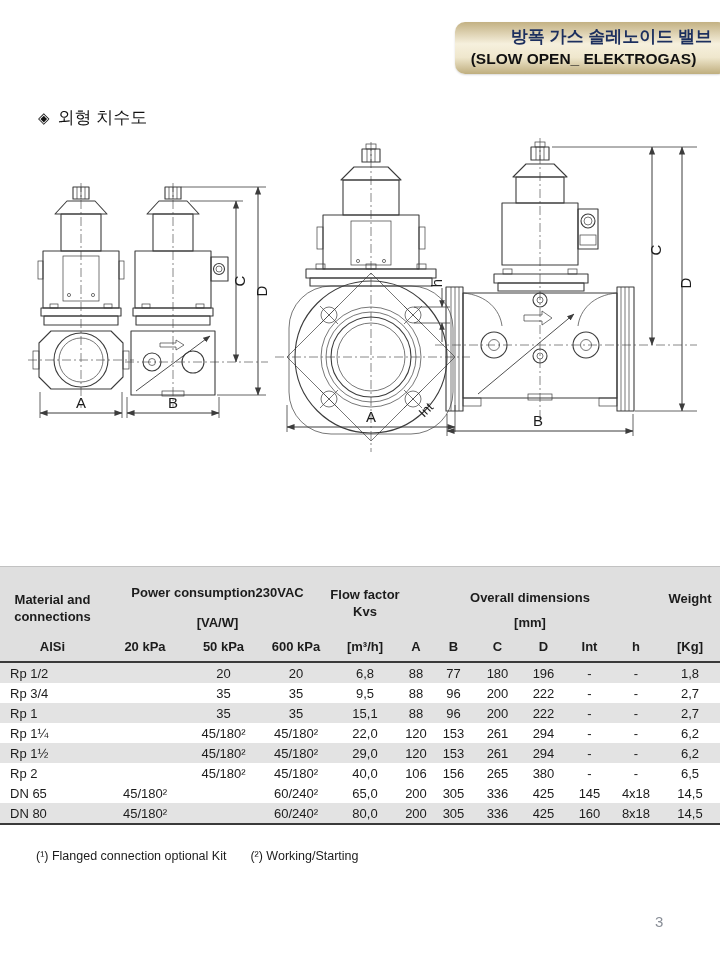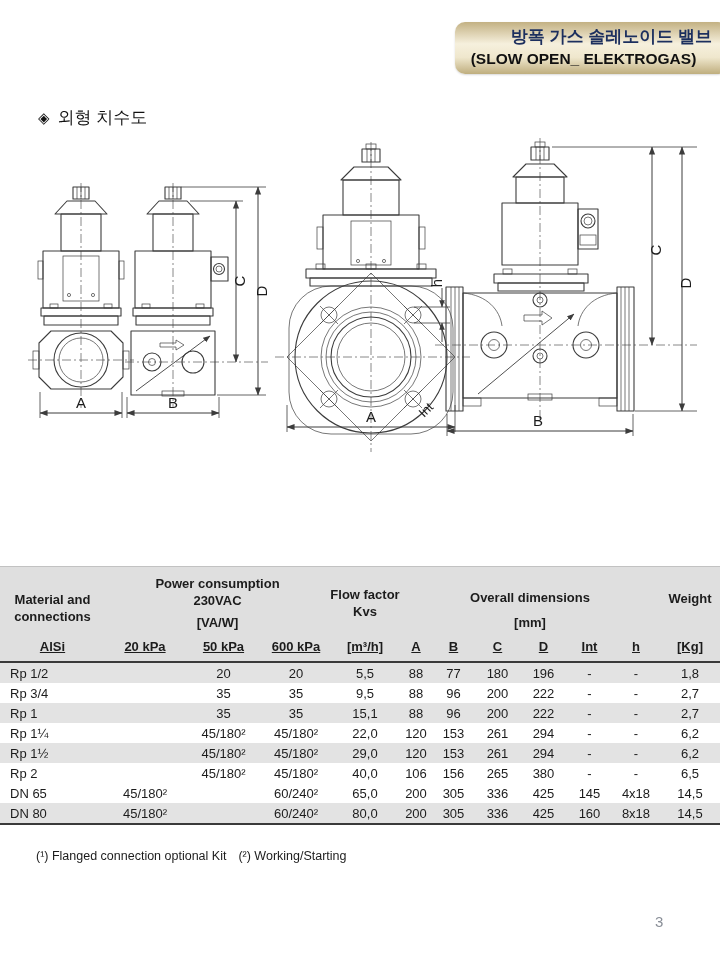--- a/index.html
+++ b/index.html
@@ -35,36 +35,36 @@
   
   .tbl{position:absolute;left:0;top:566px;width:720px;
     --cols:105px 80px 77px 68px 70px 32px 43px 45px 47px 45px 48px 60px;}
   .thead{
     display:grid;grid-template-columns:var(--cols);grid-template-rows:46px 20px 28px;
     background:#dfdfdf;border-top:1px solid #c2c2c2;border-bottom:2px solid #3a3a3a;
     font-weight:bold;font-size:13px;line-height:1.3;
   }
   .thead>div{display:flex;align-items:center;justify-content:center;text-align:center;}
   .h-material{grid-area:1/1/3/2;align-items:flex-start;padding-top:17px;}
-  .h-power{grid-area:1/2/2/5;flex-direction:column;padding-top:6px;align-items:center;justify-content:flex-start;}
+  .h-power{grid-area:1/2/2/5;flex-direction:row;padding-top:6px;align-items:center;justify-content:flex-start;}
   .h-powerunit{grid-area:2/2/3/5;align-items:flex-start;}
   .h-flow{grid-area:1/5/2/6;flex-direction:column;padding-top:6px;justify-content:flex-start;margin-top:21px;}
   .h-overall{grid-area:1/6/2/12;align-items:flex-start;padding-top:16px;}
   .h-mm{grid-area:2/6/3/12;align-items:flex-end;}
   .h-weight{grid-area:1/12/2/13;align-items:flex-start;padding-top:19px;}
-  .sh{grid-row:3;align-items:flex-end !important;padding-bottom:5px;text-decoration:underline;}
+  .sh{grid-row:3;align-items:flex-end !important;padding-bottom:5px;}
   .tbody{border-bottom:2px solid #3a3a3a;}
   .trow{display:grid;grid-template-columns:var(--cols);height:20px;align-items:center;
     font-size:13px;}
   .trow.shaded{background:#e3e3e3;}
   .tcell{text-align:center;}
   .tcell.first{text-align:left;padding-left:10px;}
   
   .footnotes{position:absolute;left:36px;top:849px;font-size:12.5px;color:#1c1c1c;
-    display:flex;gap:12px;}
+    display:flex;gap:24px;}
   .pageno{position:absolute;left:655px;top:913px;font-size:15px;color:#8a8f98;}
 </style>
 </head>
 <body>
 
 <div class="banner">
   <div class="ko">방폭 가스 솔레노이드 밸브</div>
   <div class="en">(SLOW OPEN_ ELEKTROGAS)</div>
 </div>
 
@@ -292,21 +292,21 @@
     <div class="sh" style="grid-column:10">Int</div>
     <div class="sh" style="grid-column:11">h</div>
     <div class="sh" style="grid-column:12">[Kg]</div>
   </div>
   <div class="tbody" id="table-body">
       <div class="trow shaded">
         <div class="tcell first">Rp 1/2</div>
         <div class="tcell"></div>
         <div class="tcell">20</div>
         <div class="tcell">20</div>
-        <div class="tcell">5,5</div>
+        <div class="tcell">6,8</div>
         <div class="tcell">88</div>
         <div class="tcell">77</div>
         <div class="tcell">180</div>
         <div class="tcell">196</div>
         <div class="tcell">-</div>
         <div class="tcell">-</div>
         <div class="tcell">1,8</div>
       </div>
       <div class="trow">
         <div class="tcell first">Rp 3/4</div>

